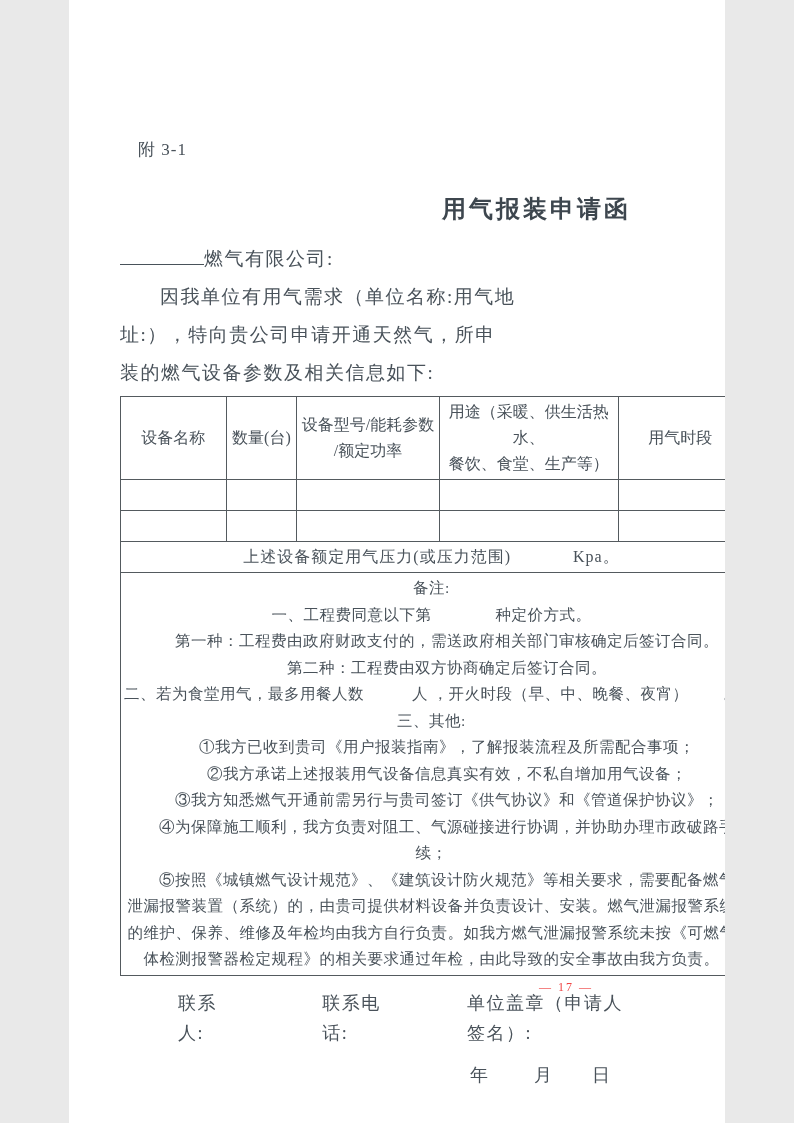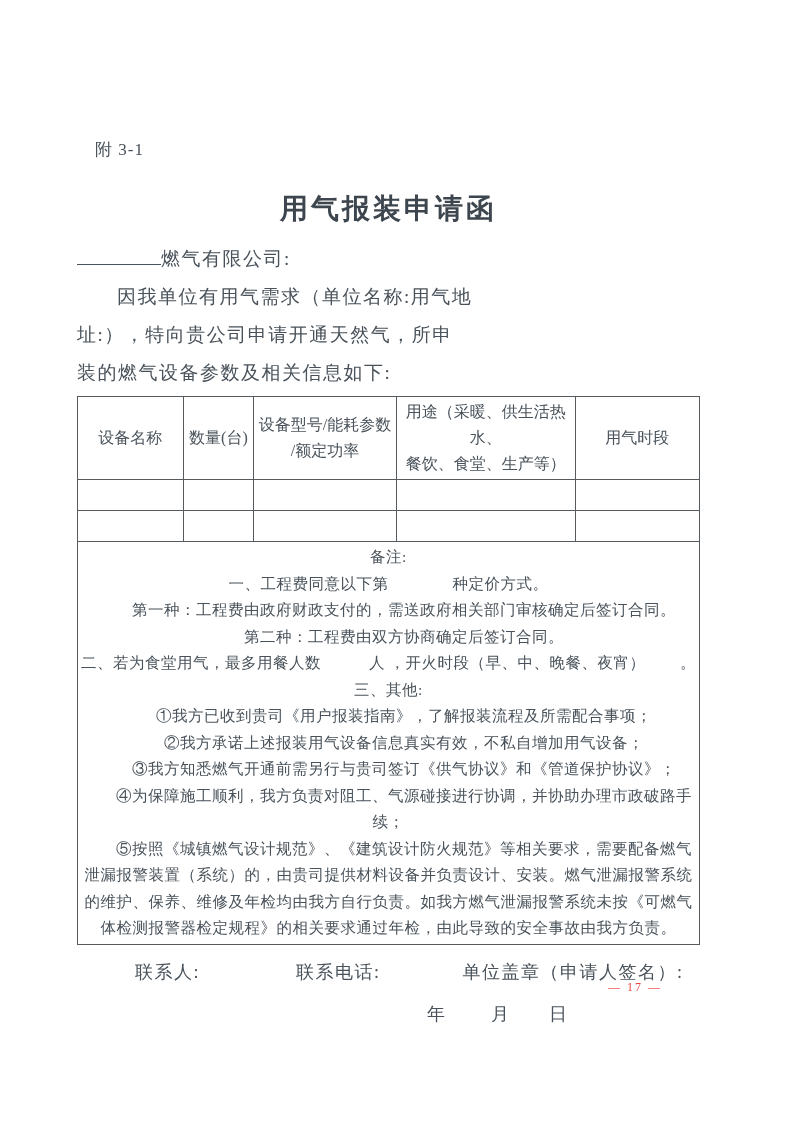--- a/index.html
+++ b/index.html
@@ -2,40 +2,40 @@
 <html><head>
 <meta charset="utf-8">
 <style>
   html, body {
     margin: 0;
     padding: 0;
     background: #e9e9e9;
   }
   .page {
     position: relative;
-    width: 794px;
+    width: 656px;
     height: 1123px;
     margin: 0 auto;
     background: #ffffff;
     box-sizing: border-box;
-    padding: 138px 94px 0 77px;
+    padding: 138px 94px 0 51px;
     font-family: "Liberation Serif", "DejaVu Serif", serif;
     color: #49525a;
     overflow: hidden;
   }
   .attach-label {
     font-size: 17px;
     line-height: 24px;
     padding-left: 18px;
     letter-spacing: 1px;
   }
   .doc-title {
     margin: 28px 0 0 0;
-    text-align: center;
-    font-size: 28px;
+    text-align: right;
+    font-size: 24px;
     line-height: 38px;
     font-weight: bold;
     letter-spacing: 3px;
     color: #3d464e;
   }
   .letter {
     margin-top: 12px;
     font-size: 19px;
     letter-spacing: 1.5px;
   }
@@ -173,20 +173,25 @@
       <td></td>
       <td></td>
     </tr>
     <tr class="empty-row">
       <td></td>
       <td></td>
       <td></td>
       <td></td>
       <td></td>
     </tr>
+    <tr class="pressure-row">
+      <td colspan="5" class="pressure-cell">
+        <span>上述设备额定用气压力(或压力范围)</span><span class="pressure-gap"></span><span>Kpa。</span>
+      </td>
+    </tr>
     <tr>
       <td colspan="5" class="notes-cell">
         <p class="note-p">备注:</p>
         <p class="note-p">一、工程费同意以下第　　　　种定价方式。</p>
         <p class="note-p note-sub">第一种：工程费由政府财政支付的，需送政府相关部门审核确定后签订合同。</p>
         <p class="note-p note-sub">第二种：工程费由双方协商确定后签订合同。</p>
         <p class="note-p note-flex">
           <span>二、若为食堂用气，最多用餐人数　　　人 ，开火时段（早、中、晚餐、夜宵）</span>
           <span class="push-right">。</span>
         </p>

